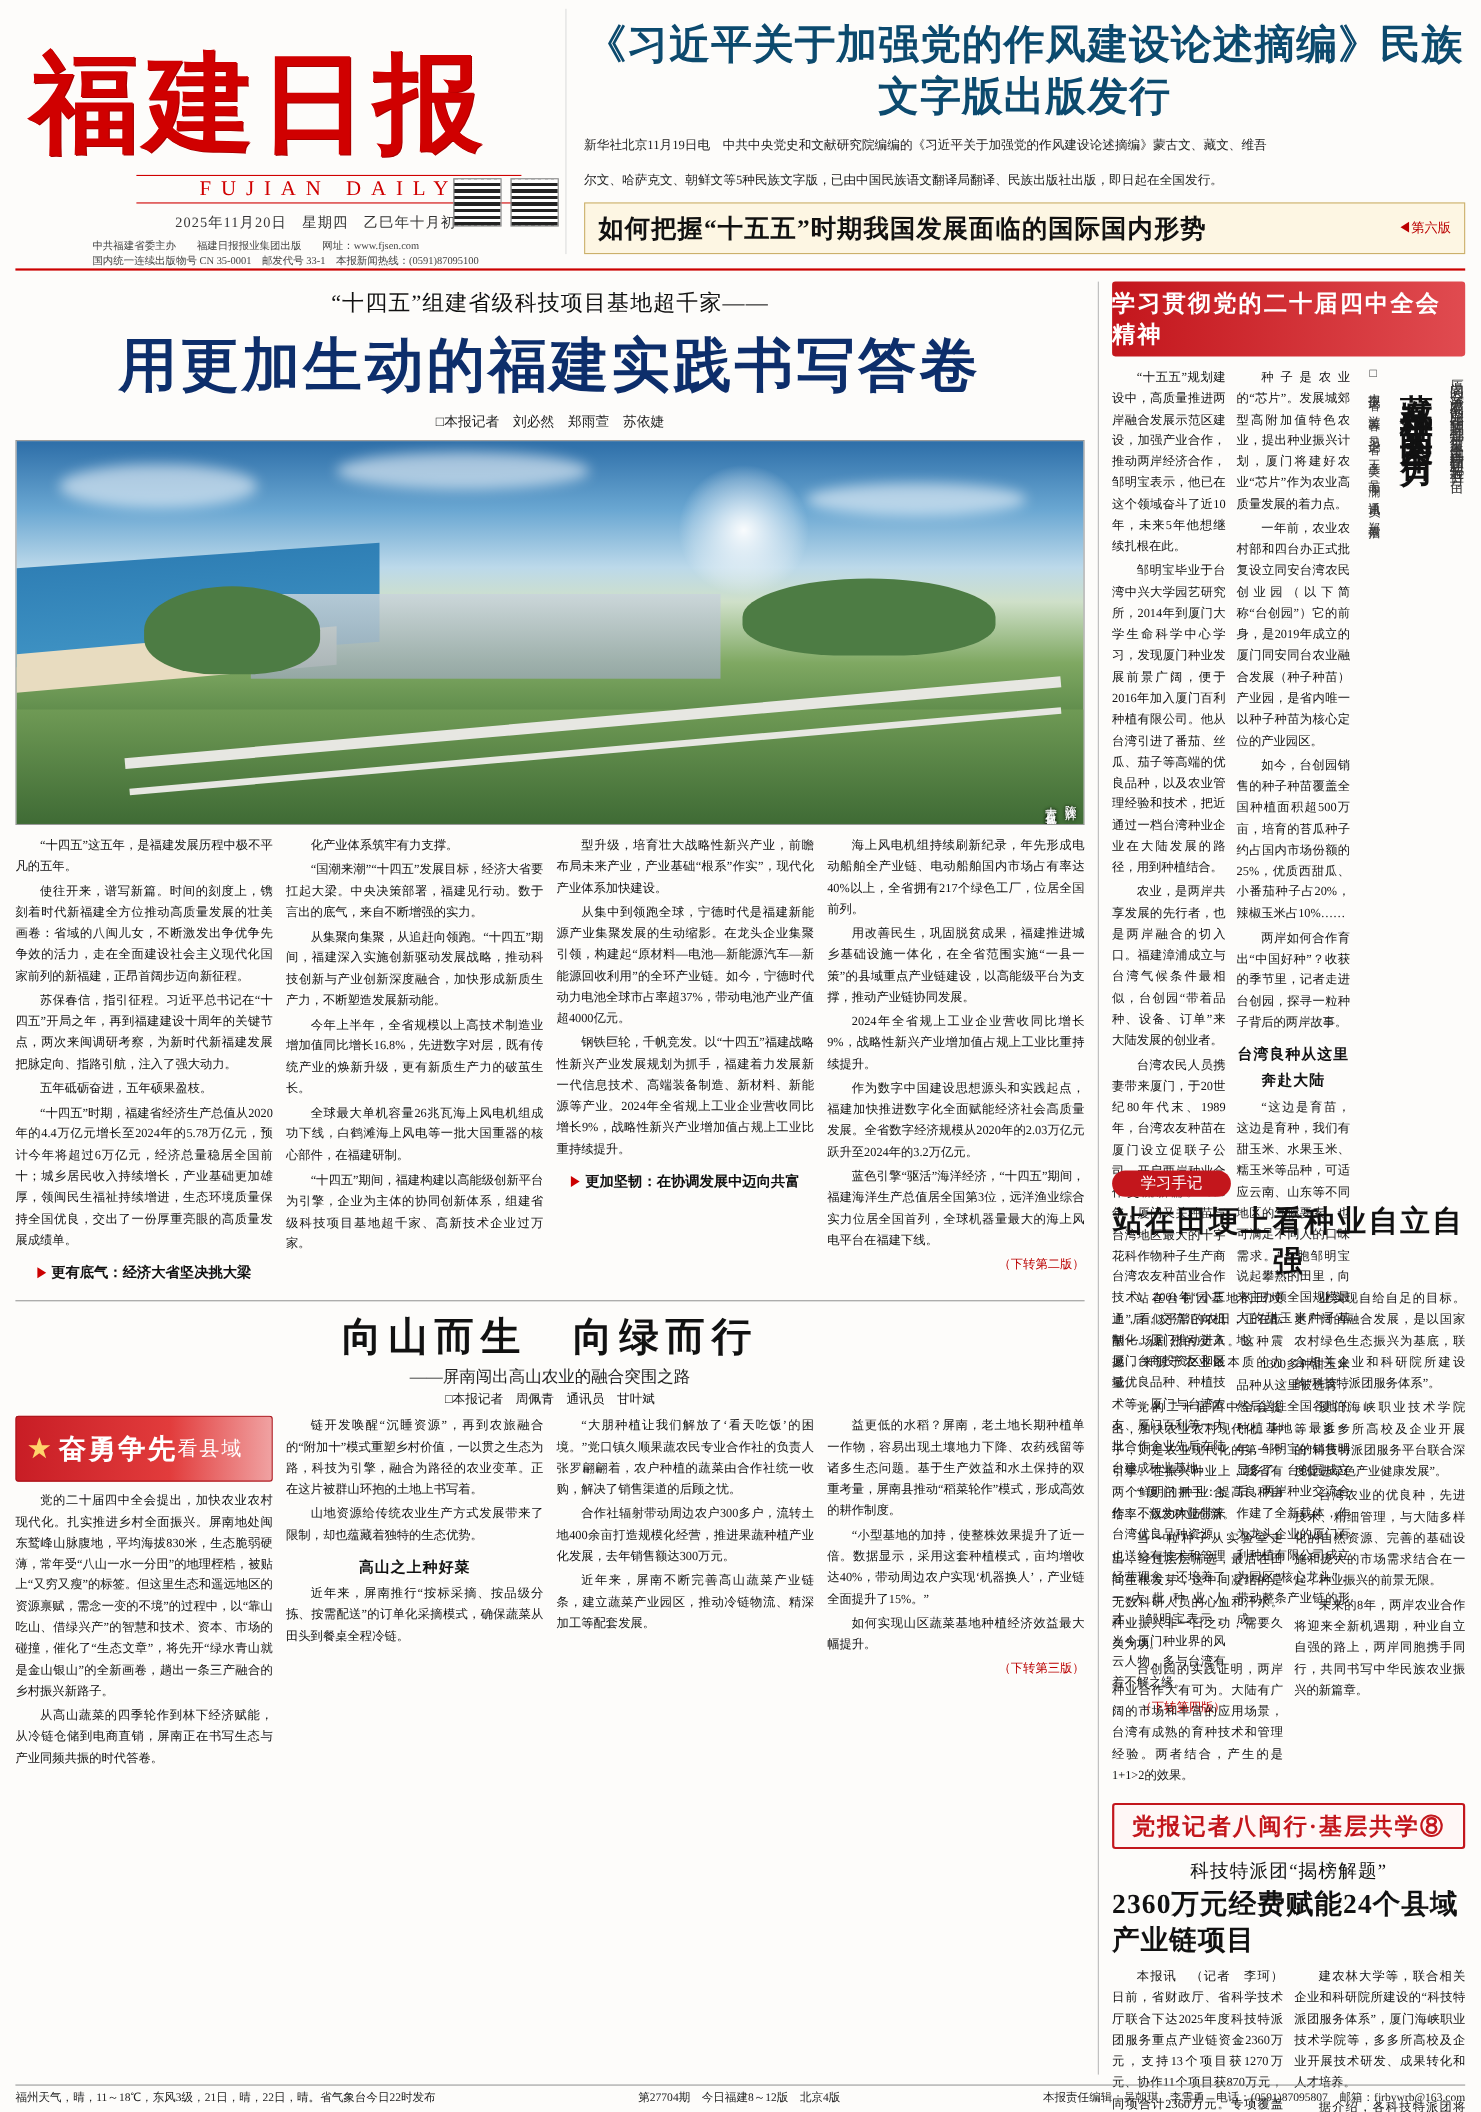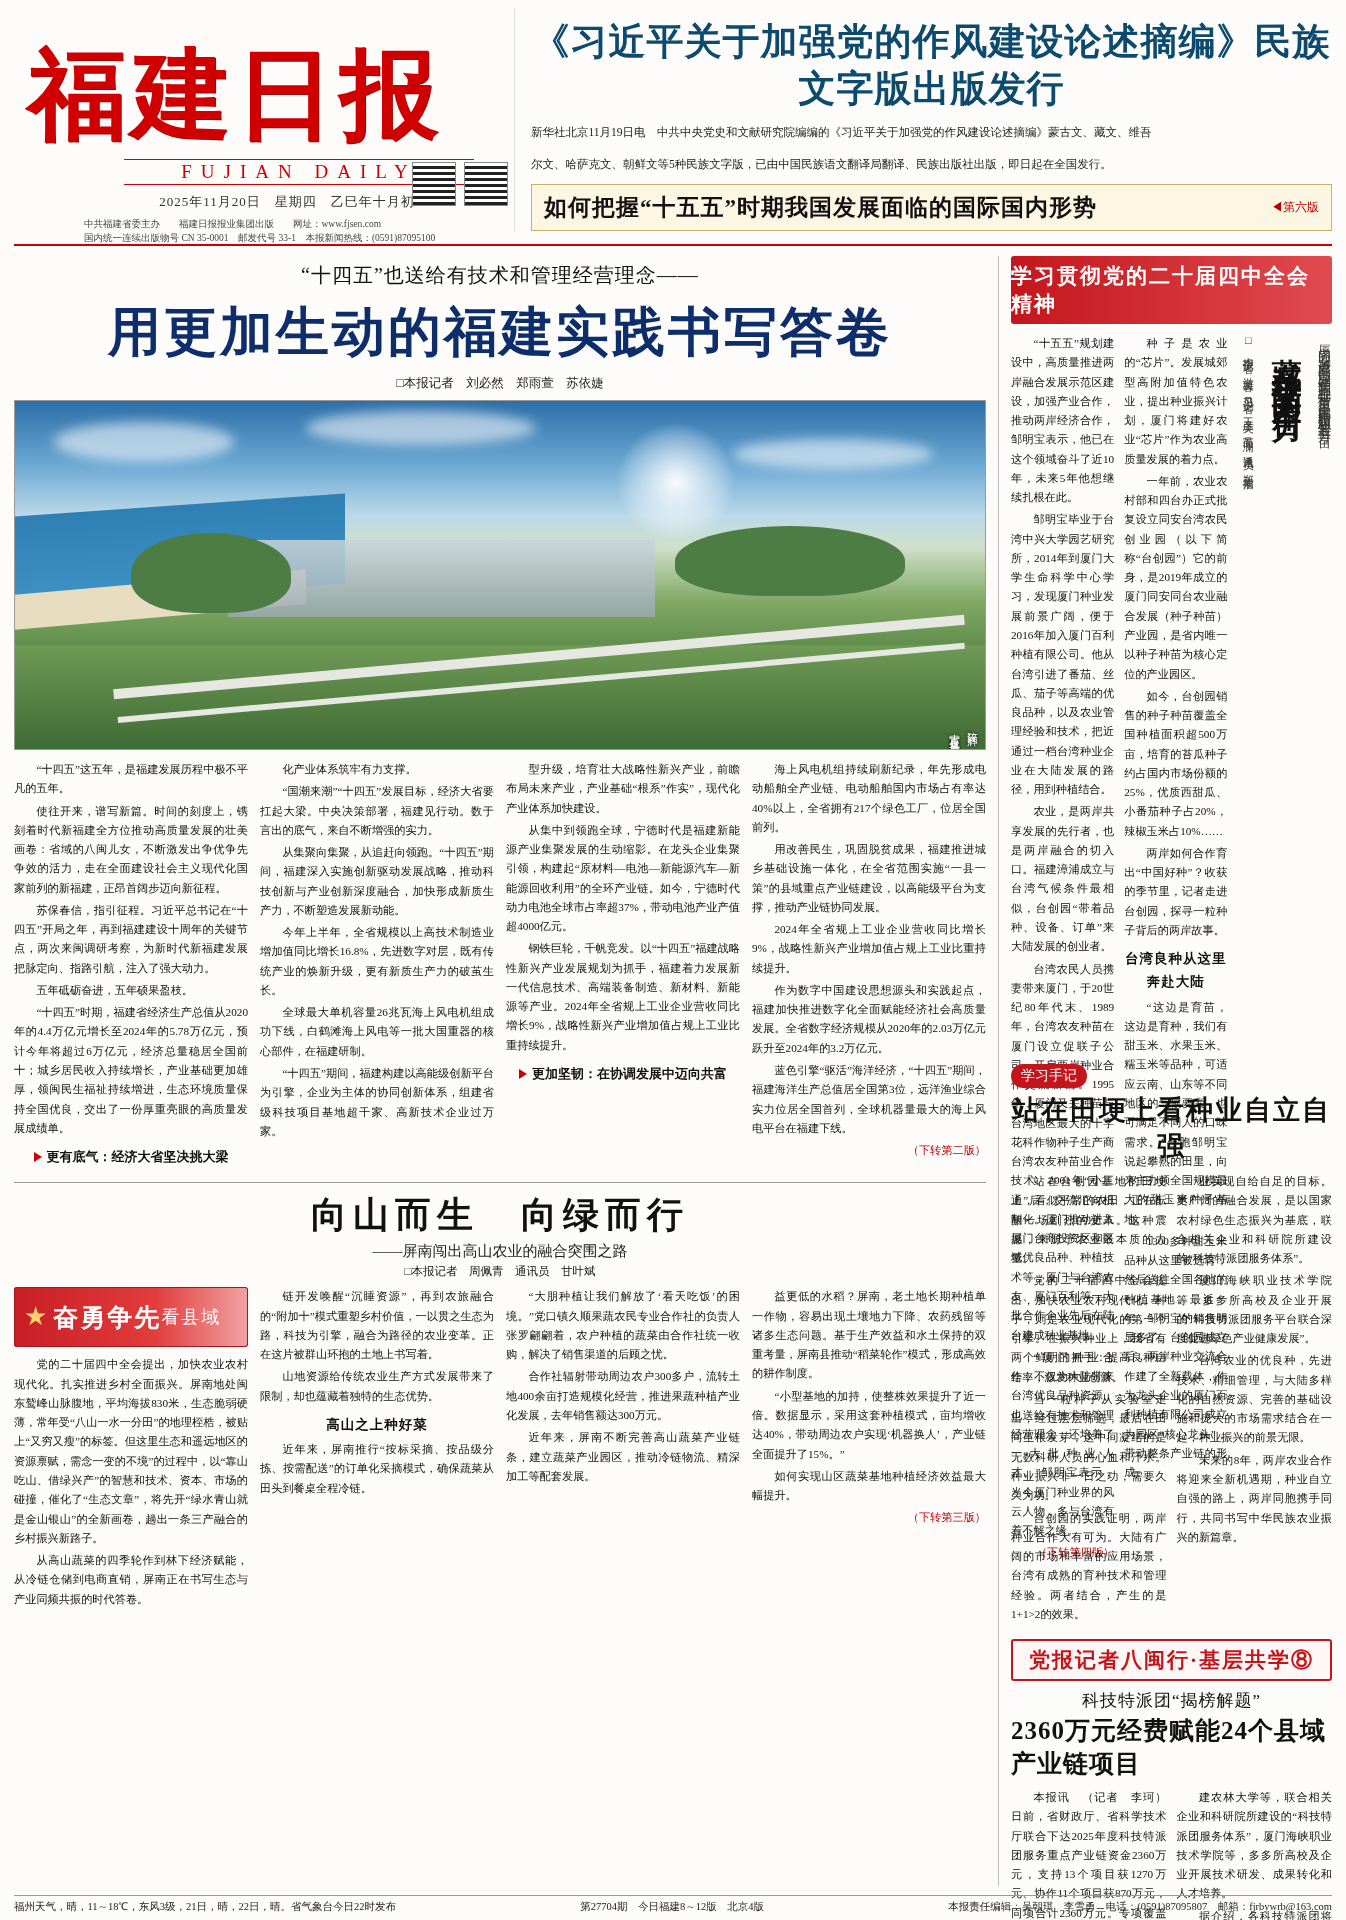--- a/index.html
+++ b/index.html
@@ -130,21 +130,21 @@
   .vert-title{
     writing-mode:vertical-rl;font-size:30px;font-weight:bold;letter-spacing:6px;
     line-height:1.25;color:#111;height:100%;
   }
   .vert-title.small{font-size:13px;letter-spacing:3px;font-weight:normal;color:#333;}
   .vert-by{writing-mode:vertical-rl;font-size:11px;letter-spacing:2px;color:#333;line-height:1.9;}
   .rtext{flex:1;display:flex;gap:10px;font-size:11.2px;line-height:1.72;text-align:justify;}
   .rtext .c{flex:1;}
   .rtext .c p{margin:0 0 3px;text-indent:2em;}
   .note-head{display:flex;align-items:center;gap:6px;margin:10px 0 4px;}
-  .note-badge{background:#c3161c;color:#fff;font-size:14px;padding:3px 10px;border-radius:12px;white-space:nowrap;}
+  .note-badge{background:#c3161c;color:#fff;font-size:14px;padding:3px 26px;border-radius:12px;white-space:nowrap;}
   .note-title{text-align:center;font-size:27px;font-weight:bold;letter-spacing:2px;margin:4px 0 8px;}
   .rbanner2{
     border:2px solid #c3161c;color:#c3161c;font-weight:bold;font-size:21px;
     text-align:center;padding:5px 0;letter-spacing:2px;border-radius:3px;margin-top:12px;
     background:#fff7f6;
   }
   .r2-sub{text-align:center;font-size:17px;margin:8px 0 2px;letter-spacing:1px;}
   .r2-title{text-align:left;font-size:25px;font-weight:bold;letter-spacing:1px;margin:2px 0 8px;}
 
   
@@ -183,21 +183,21 @@
         <span class="t">如何把握“十五五”时期我国发展面临的国际国内形势</span>
         <span class="p">◀第六版</span>
       </div>
     </div>
   </div>
 
   <div class="body">
 
     <div class="col-left">
 
-      <div class="kicker">“十四五”也送给有技术和管理经营理念——</div>
+      <div class="kicker">“十四五”组建省级科技项目基地超千家——</div>
       <div class="big-head">用更加生动的福建实践书写答卷</div>
       <div class="byline">□本报记者　刘必然　郑雨萱　苏依婕</div>
 
       <div class="photo">
         <div class="sky-sun"></div>
         <div class="cloud" style="left:4%;top:6%;width:180px;height:40px;"></div>
         <div class="cloud" style="left:30%;top:3%;width:230px;height:34px;"></div>
         <div class="cloud" style="left:74%;top:11%;width:200px;height:30px;"></div>
         <div class="sea"></div>
         <div class="beach"></div>

